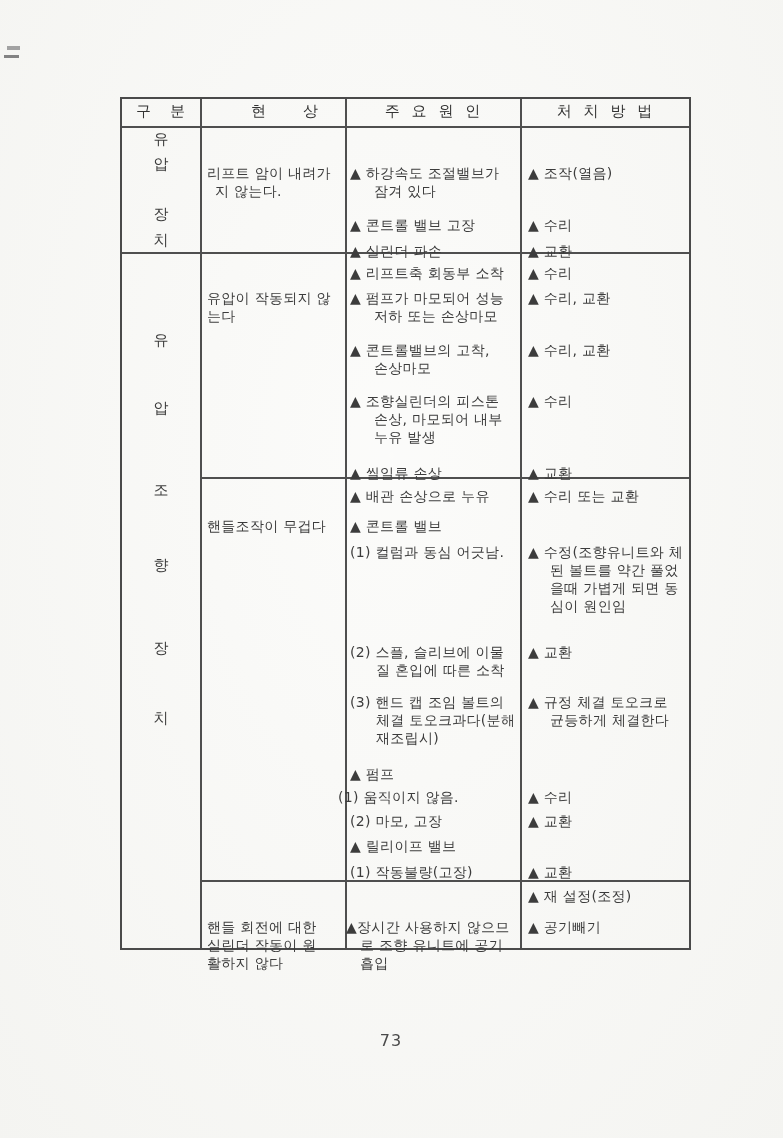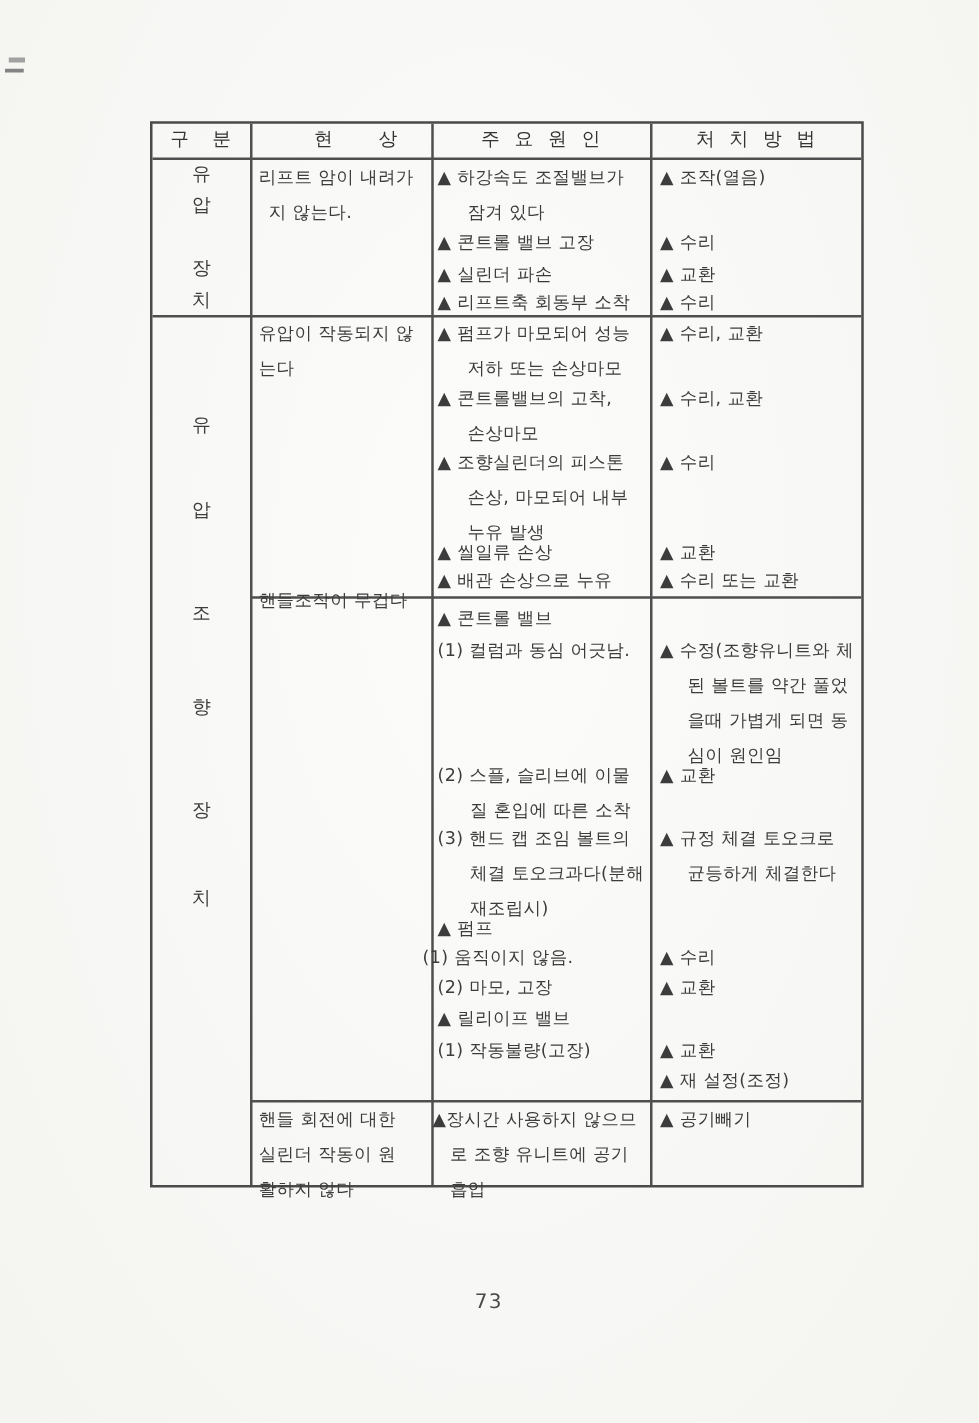--- a/index.html
+++ b/index.html
@@ -27,22 +27,22 @@
   .hline{position:absolute;height:1.5px;background:#4f4f4f;}
 
   .th{position:absolute;top:3px;text-align:center;font-size:15px;letter-spacing:1px;color:#333;white-space:pre;}
   .th.sp-wide{word-spacing:30px;}
   .th.sp-mid{word-spacing:12px;}
   .th.sp-sm{word-spacing:5px;}
 
   .cell{
     position:absolute;
     white-space:pre-line;
-    font-size:14px;line-height:28px;
-    letter-spacing:0.3px;color:#3c3c3c;
+    font-size:14px;line-height:18px;
+    letter-spacing:0.3px;color:#3c3c3c;margin-top:36px;
   }
   .cat{position:absolute;left:0;width:78px;text-align:center;font-size:15px;color:#3c3c3c;line-height:23px;}
   .hang8{padding-left:8px;text-indent:-8px;}
   .hang14{padding-left:14px;text-indent:-14px;}
   .hang22{padding-left:22px;text-indent:-22px;}
   .hang24{padding-left:24px;text-indent:-24px;}
   .hang26{padding-left:26px;text-indent:-26px;}
 
   .page-number{position:absolute;left:355px;top:1031px;width:72px;text-align:center;font-size:16px;color:#4a4a4a;letter-spacing:1px;}
 </style>
@@ -78,21 +78,21 @@
     <div class="cat" style="top:298px;">압</div>
     <div class="cat" style="top:380px;">조</div>
     <div class="cat" style="top:455px;">향</div>
     <div class="cat" style="top:538px;">장</div>
     <div class="cat" style="top:608px;">치</div>
 
     <div class="cell hang8" style="left:85px;top:29px;width:136px;">리프트 암이 내려가
 지 않는다.</div>
     <div class="cell" style="left:85px;top:154px;width:136px;">유압이 작동되지 않
 는다</div>
-    <div class="cell" style="left:85px;top:368px;width:136px;">핸들조작이 무겁다</div>
+    <div class="cell" style="left:85px;top:382px;width:136px;">핸들조작이 무겁다</div>
     <div class="cell" style="left:85px;top:783px;width:136px;">핸들 회전에 대한
 실린더 작동이 원
 활하지 않다</div>
 
     <div class="cell hang24" style="left:228px;top:29px;width:168px;">▲ 하강속도 조절밸브가
 잠겨 있다</div>
     <div class="cell" style="left:228px;top:81px;width:168px;">▲ 콘트롤 밸브 고장</div>
     <div class="cell" style="left:228px;top:107px;width:168px;">▲ 실린더 파손</div>
     <div class="cell" style="left:228px;top:129px;width:168px;">▲ 리프트축 회동부 소착</div>
 

